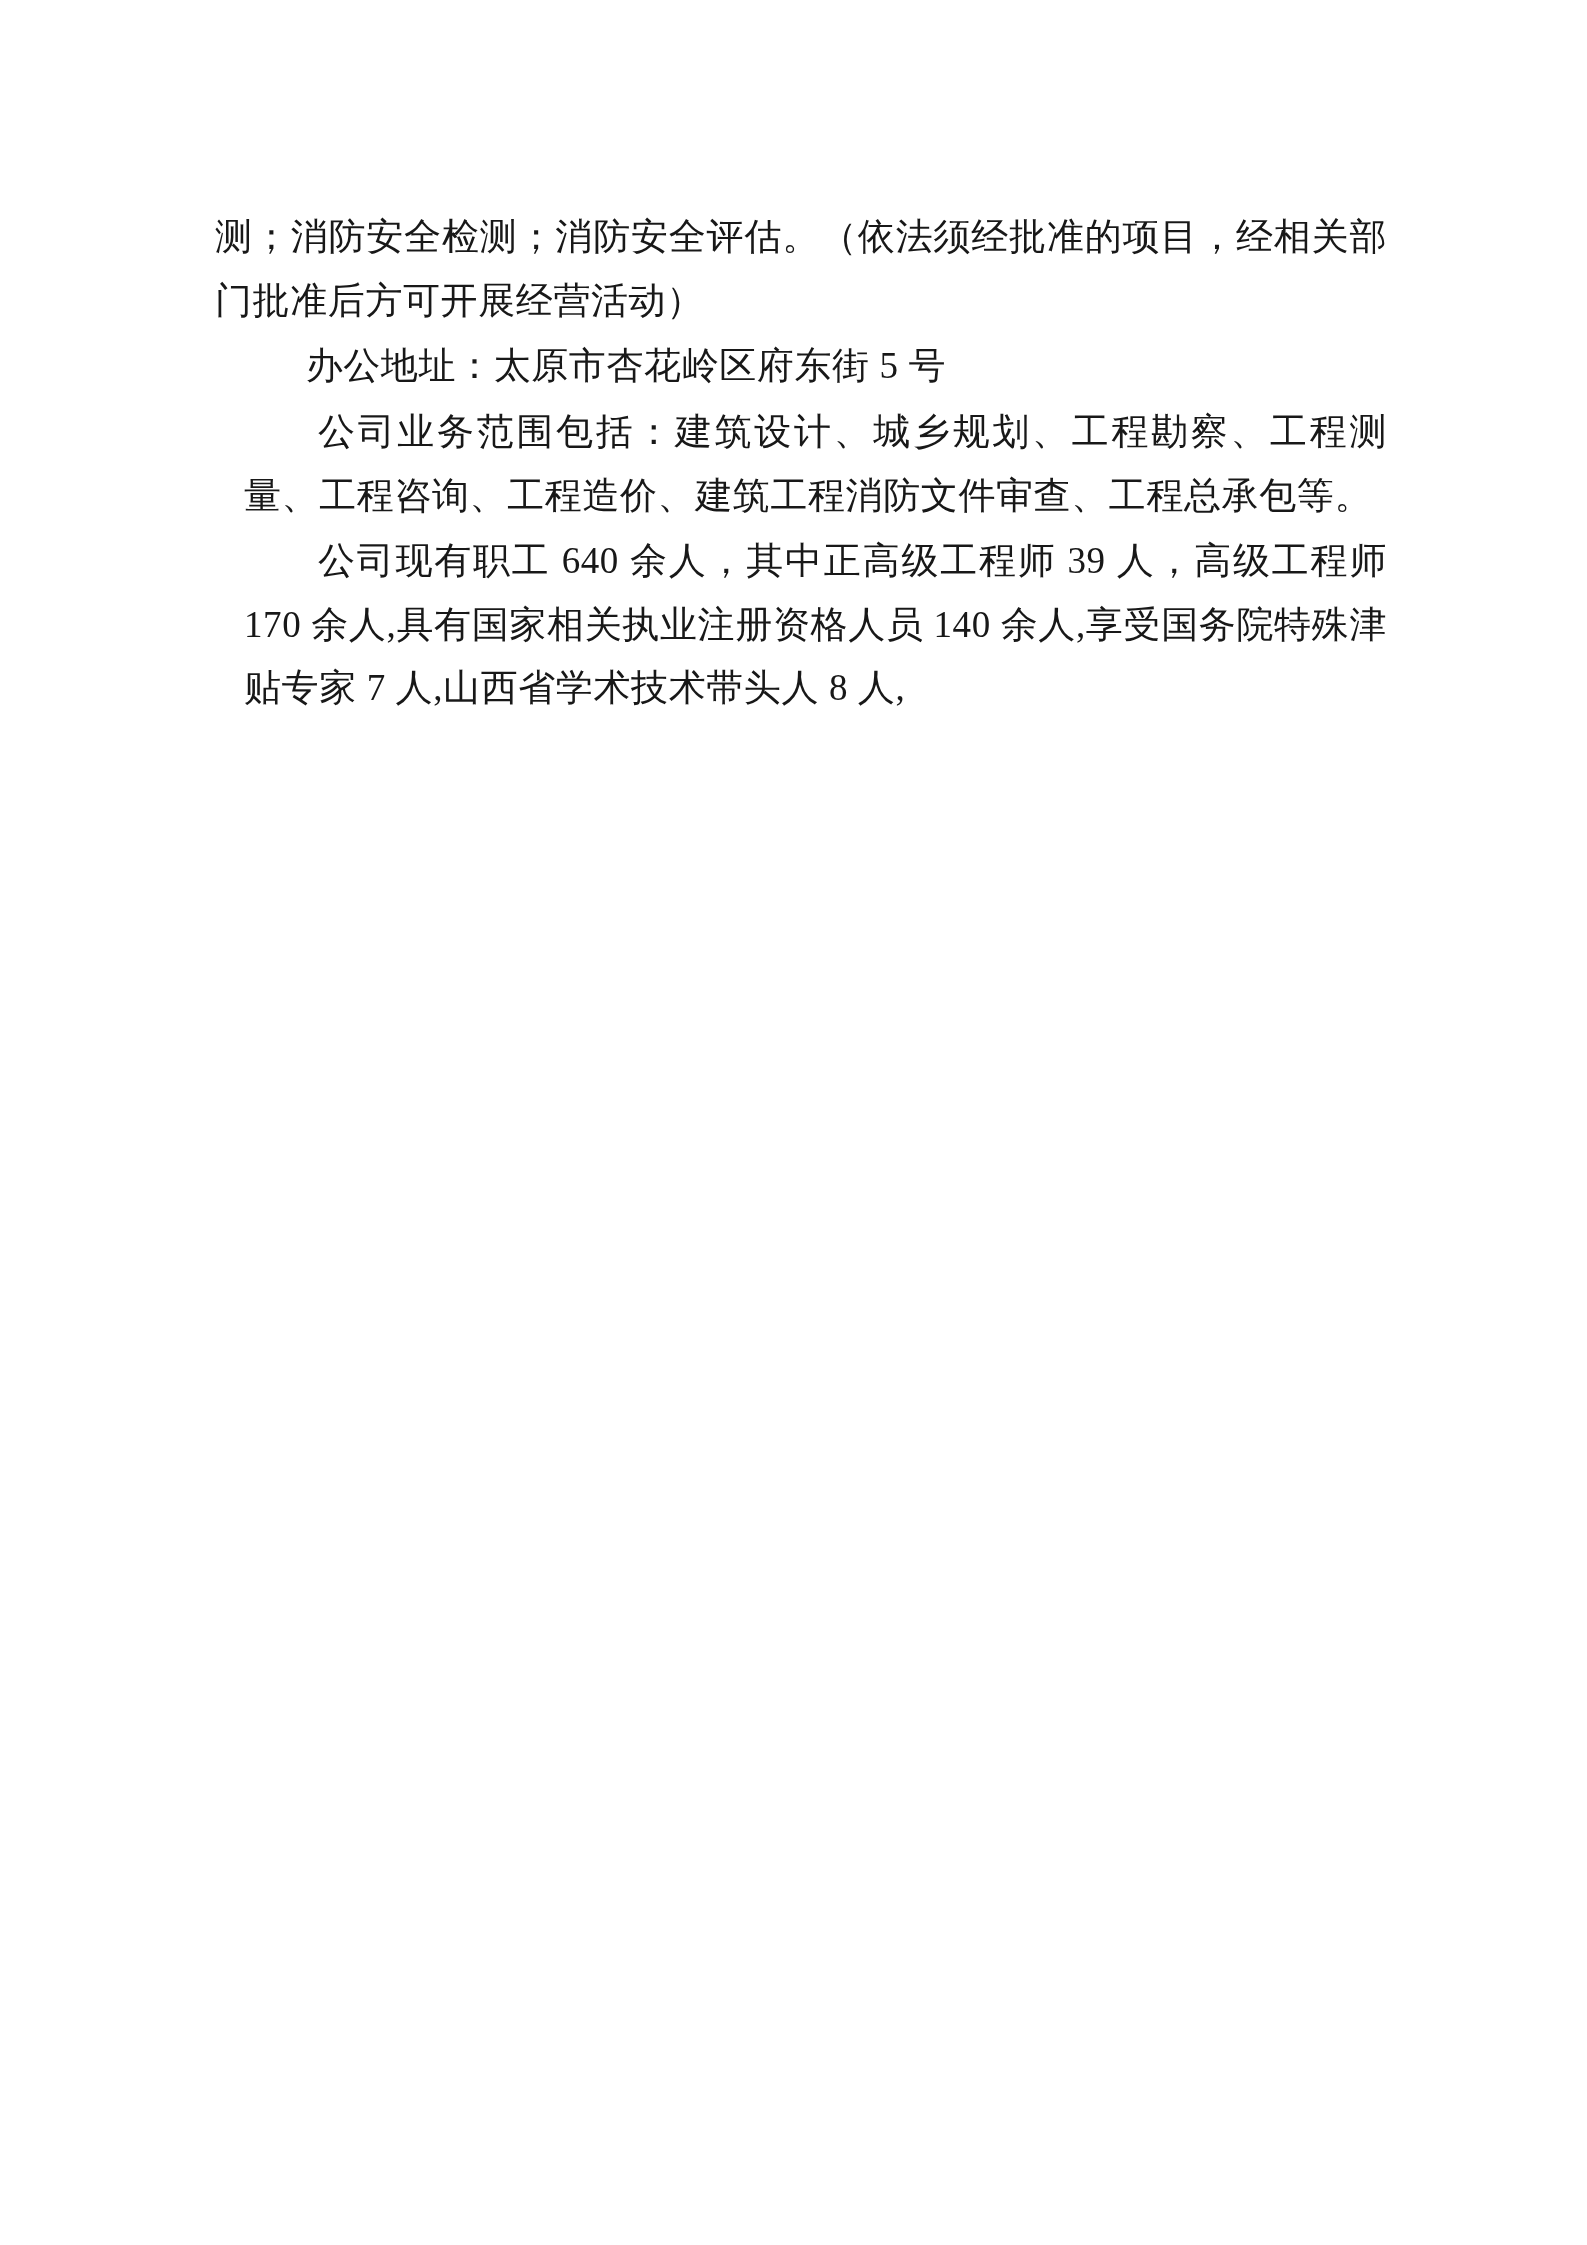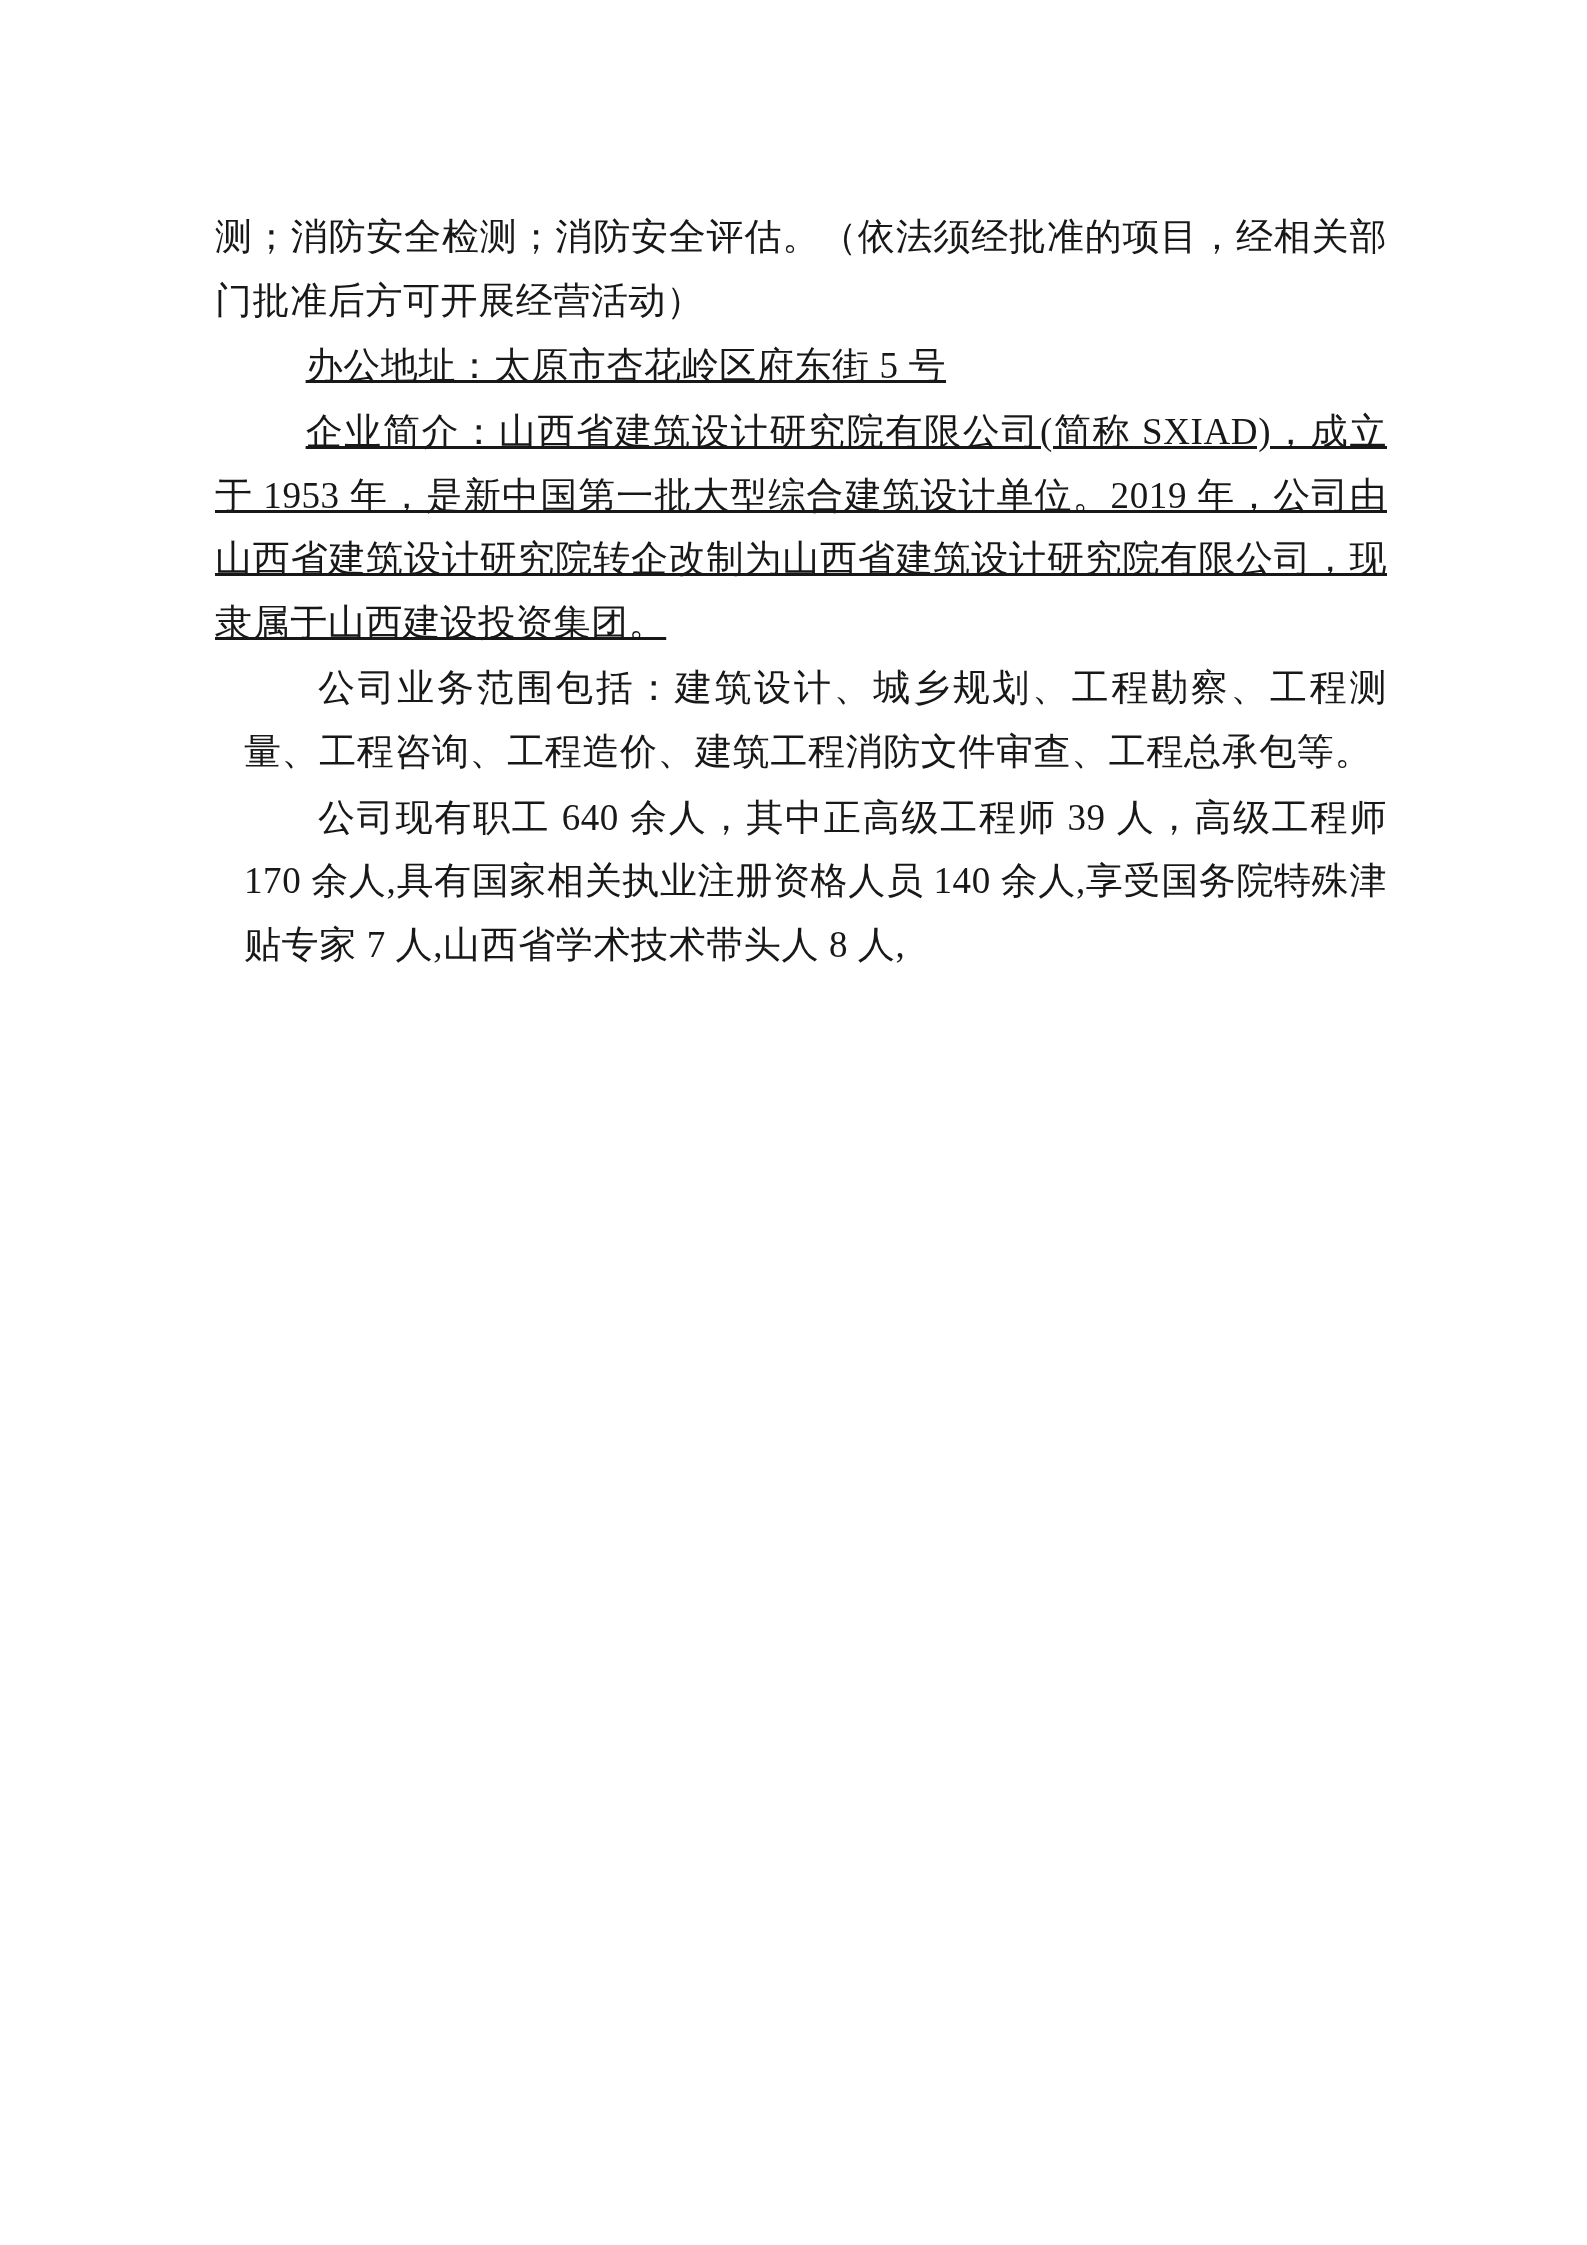--- a/index.html
+++ b/index.html
@@ -29,21 +29,20 @@
     text-align: justify;
     text-justify: inter-ideograph;
     color: #181818;
   }
   .para {
     margin: 0 0 2px 0;
     text-indent: 0;
   }
   .para.indent1 {
     text-indent: 2.45em;
-    text-decoration: underline;
   }
   .para.indent-small {
     text-indent: 2.0em;
     margin-left: 29px;
   }
   .para.flush {
     text-indent: 0;
   }
 </style>
 </head>
@@ -52,21 +51,20 @@
 <div class="page">
   <div class="doc-body">
 
     <p class="para flush">测；消防安全检测；消防安全评估。（依法须经批准的项目，经相关部门批准后方可开展经营活动）</p>
 
     <p class="para indent1">办公地址：太原市杏花岭区府东街 5 号</p>
 
 
 
 
-    <p class="para indent1">企业简介：山西省建筑设计研究院有限公司(简称 SXIAD)，成立于 1953 年，是新中国第一批大型综合建筑设计单位。2019 年，公司由山西省建筑设计研究院转企改制为山西省建筑设计研究院有限公司，现隶属于山西建设投资集团。</p>
 
     <p class="para indent-small">公司业务范围包括：建筑设计、城乡规划、工程勘察、工程测量、工程咨询、工程造价、建筑工程消防文件审查、工程总承包等。</p>
 
 
     <p class="para indent-small">公司现有职工 640 余人，其中正高级工程师 39 人，高级工程师 170 余人,具有国家相关执业注册资格人员 140 余人,享受国务院特殊津贴专家 7 人,山西省学术技术带头人 8 人,</p>
 
   </div>
 </div>
 
 </body></html>

